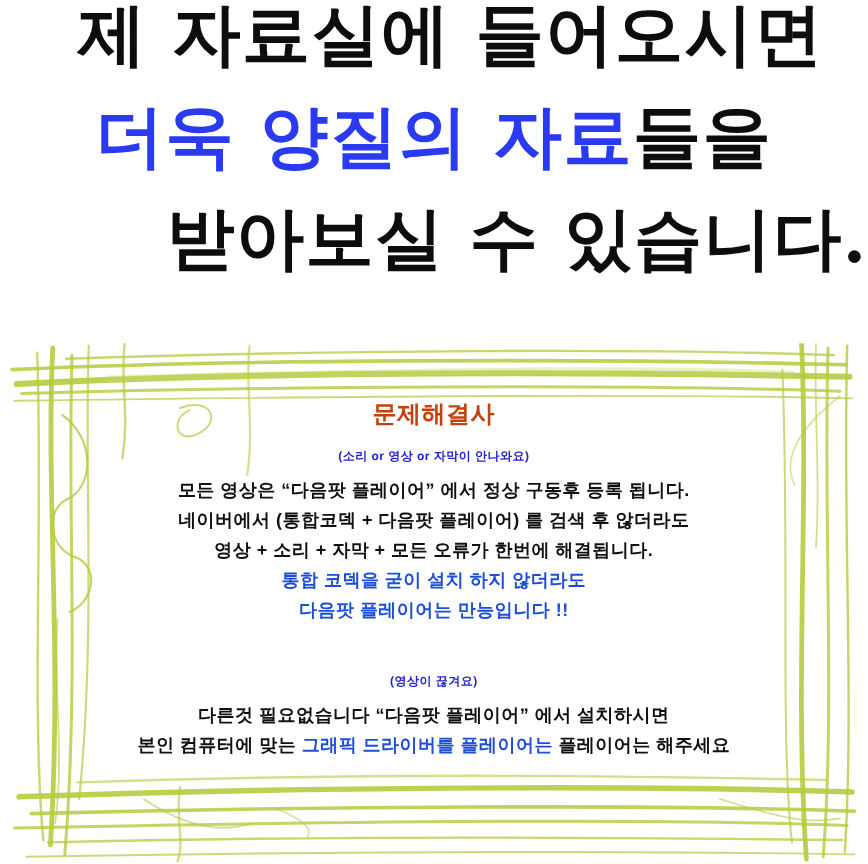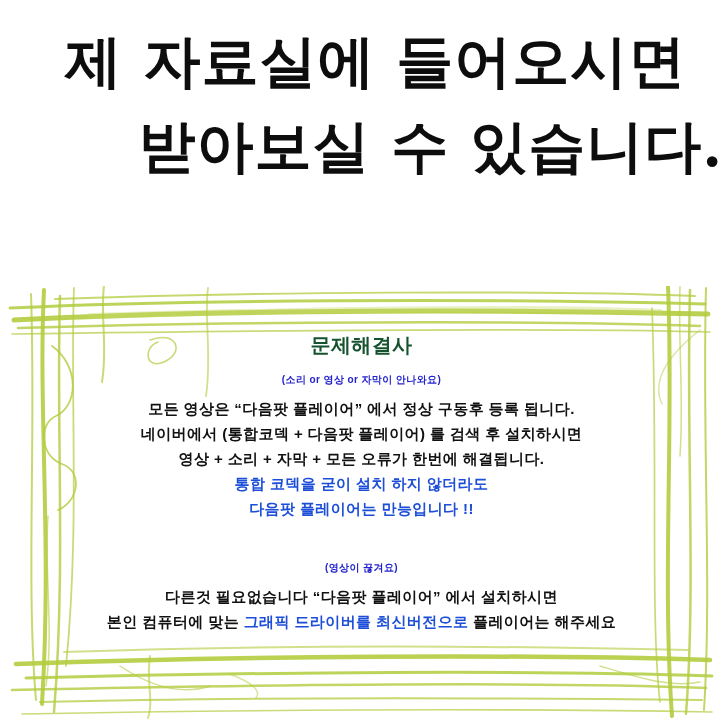--- a/index.html
+++ b/index.html
@@ -9,45 +9,46 @@
   }
   
   .headline{
     position:absolute;top:0;left:0;width:723px;height:286px;
     text-align:center;font-family:"DejaVu Serif",serif;
   }
   .h-line{
     color:#0d0d0d;font-size:57px;font-weight:600;letter-spacing:1px;
     white-space:nowrap;line-height:1.0;
   }
-  .h-line-1{margin-top:32px;padding-left:28px;}
+  .h-line-1{padding-left:28px;}
   .h-line-2{margin-top:28px;}
   .h-line-3{margin-top:28px;text-align:right;}
   .h-blue{color:#2a3af0;}
   
   .panel{position:absolute;top:286px;left:0;width:723px;height:434px;}
   .frame{position:absolute;top:0;left:0;}
   .panel-content{
     position:absolute;top:46px;left:85px;width:553px;
     text-align:center;font-weight:bold;letter-spacing:0.4px;
   }
-  .p-title{font-size:20px;color:#14532d;margin-bottom:14px;}
+  .p-title{font-size:20px;color:#c2410c;margin-bottom:14px;}
   .p-q{font-size:10px;color:#2222cc;margin:12px 0 9px 0;}
   .p-line{font-size:15px;color:#111111;line-height:25px;white-space:nowrap;}
   .p-red{color:#1d4ed8;}
   .p-line.p-red{line-height:25px;}
   .p-gap{height:28px;}
 </style>
 </head>
 <body>
 
 <div class="page">
 
   <div class="headline">
     <div class="h-line h-line-1">제 자료실에 들어오시면</div>
+    <div class="h-line h-line-2"><span class="h-blue">더욱 양질의 자료</span><span>들을</span></div>
     <div class="h-line h-line-3">받아보실 수 있습니다.</div>
   </div>
 
   <div class="panel">
 
     <svg class="frame" width="723" height="434" viewBox="0 0 723 434" fill="none" stroke="#b2cc3e" stroke-linecap="round">
 
       <path d="M14,34 C160,26 420,22 708,28" stroke-width="5" opacity="0.9"></path>
       <path d="M10,22 C180,14 480,12 705,18" stroke-width="3" opacity="0.85"></path>
       <path d="M18,42 C220,36 520,34 700,40" stroke-width="2.5" opacity="0.8"></path>
@@ -83,25 +84,25 @@
       <path d="M150,54 C176,44 186,66 164,76 C146,84 142,62 158,56" stroke-width="1.6" opacity="0.7"></path>
       <path d="M150,370 C146,396 154,416 148,432" stroke-width="2" opacity="0.6"></path>
       <path d="M230,388 C250,396 262,404 256,412" stroke-width="1.4" opacity="0.5"></path>
     </svg>
 
     <div class="panel-content">
       <div class="p-title">문제해결사</div>
 
       <div class="p-q">(소리 or 영상 or 자막이 안나와요)</div>
       <div class="p-line">모든 영상은 “다음팟 플레이어” 에서 정상 구동후 등록 됩니다.</div>
-      <div class="p-line">네이버에서 (통합코덱 + 다음팟 플레이어) 를 검색 후 설치하시면</div>
+      <div class="p-line">네이버에서 (통합코덱 + 다음팟 플레이어) 를 검색 후 않더라도</div>
       <div class="p-line">영상 + 소리 + 자막 + 모든 오류가 한번에 해결됩니다.</div>
       <div class="p-line p-red">통합 코덱을 굳이 설치 하지 않더라도</div>
       <div class="p-line p-red">다음팟 플레이어는 만능입니다 !!</div>
 
       <div class="p-gap"></div>
 
       <div class="p-q">(영상이 끊겨요)</div>
       <div class="p-line">다른것 필요없습니다  “다음팟 플레이어” 에서 설치하시면</div>
-      <div class="p-line"><span>본인 컴퓨터에 맞는 </span><span class="p-red">그래픽 드라이버를 최신버전으로</span><span> 플레이어는 해주세요</span></div>
+      <div class="p-line"><span>본인 컴퓨터에 맞는 </span><span class="p-red">그래픽 드라이버를 플레이어는</span><span> 플레이어는 해주세요</span></div>
     </div>
   </div>
 </div>
 
 </body></html>

